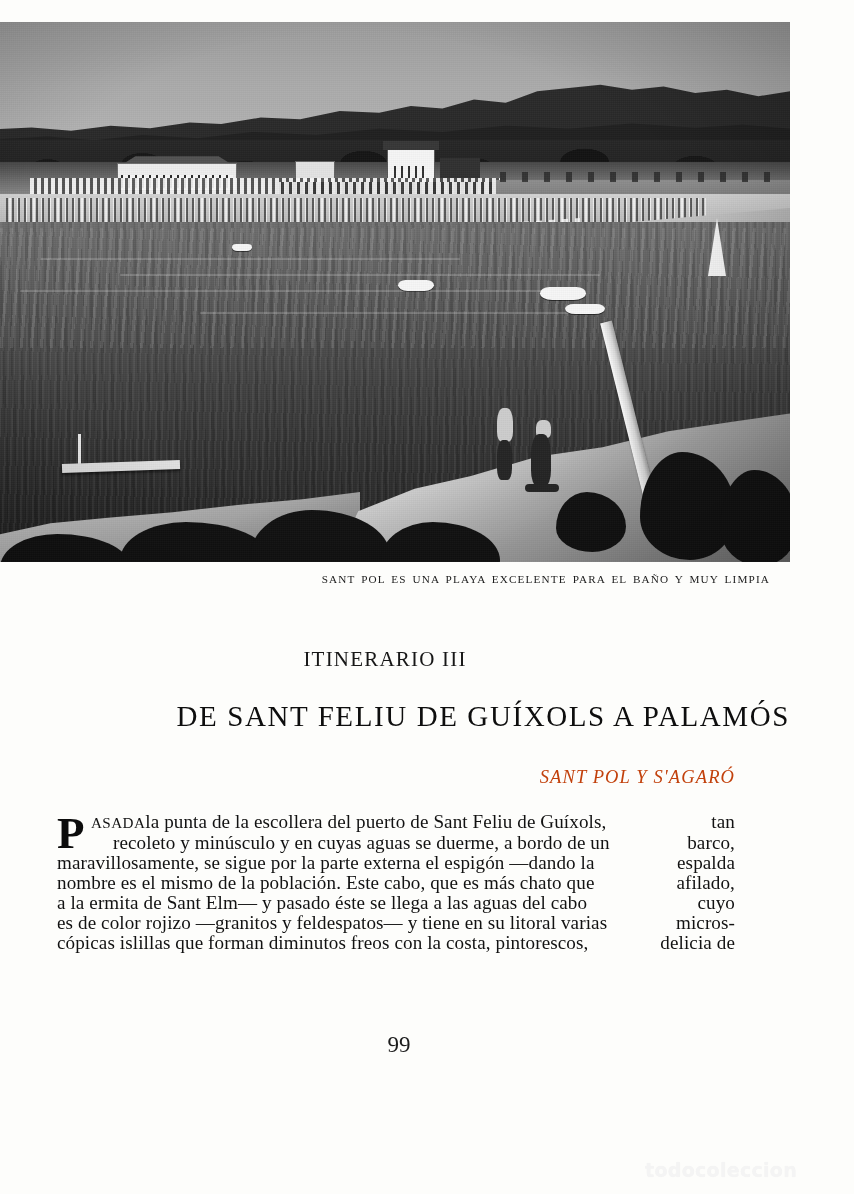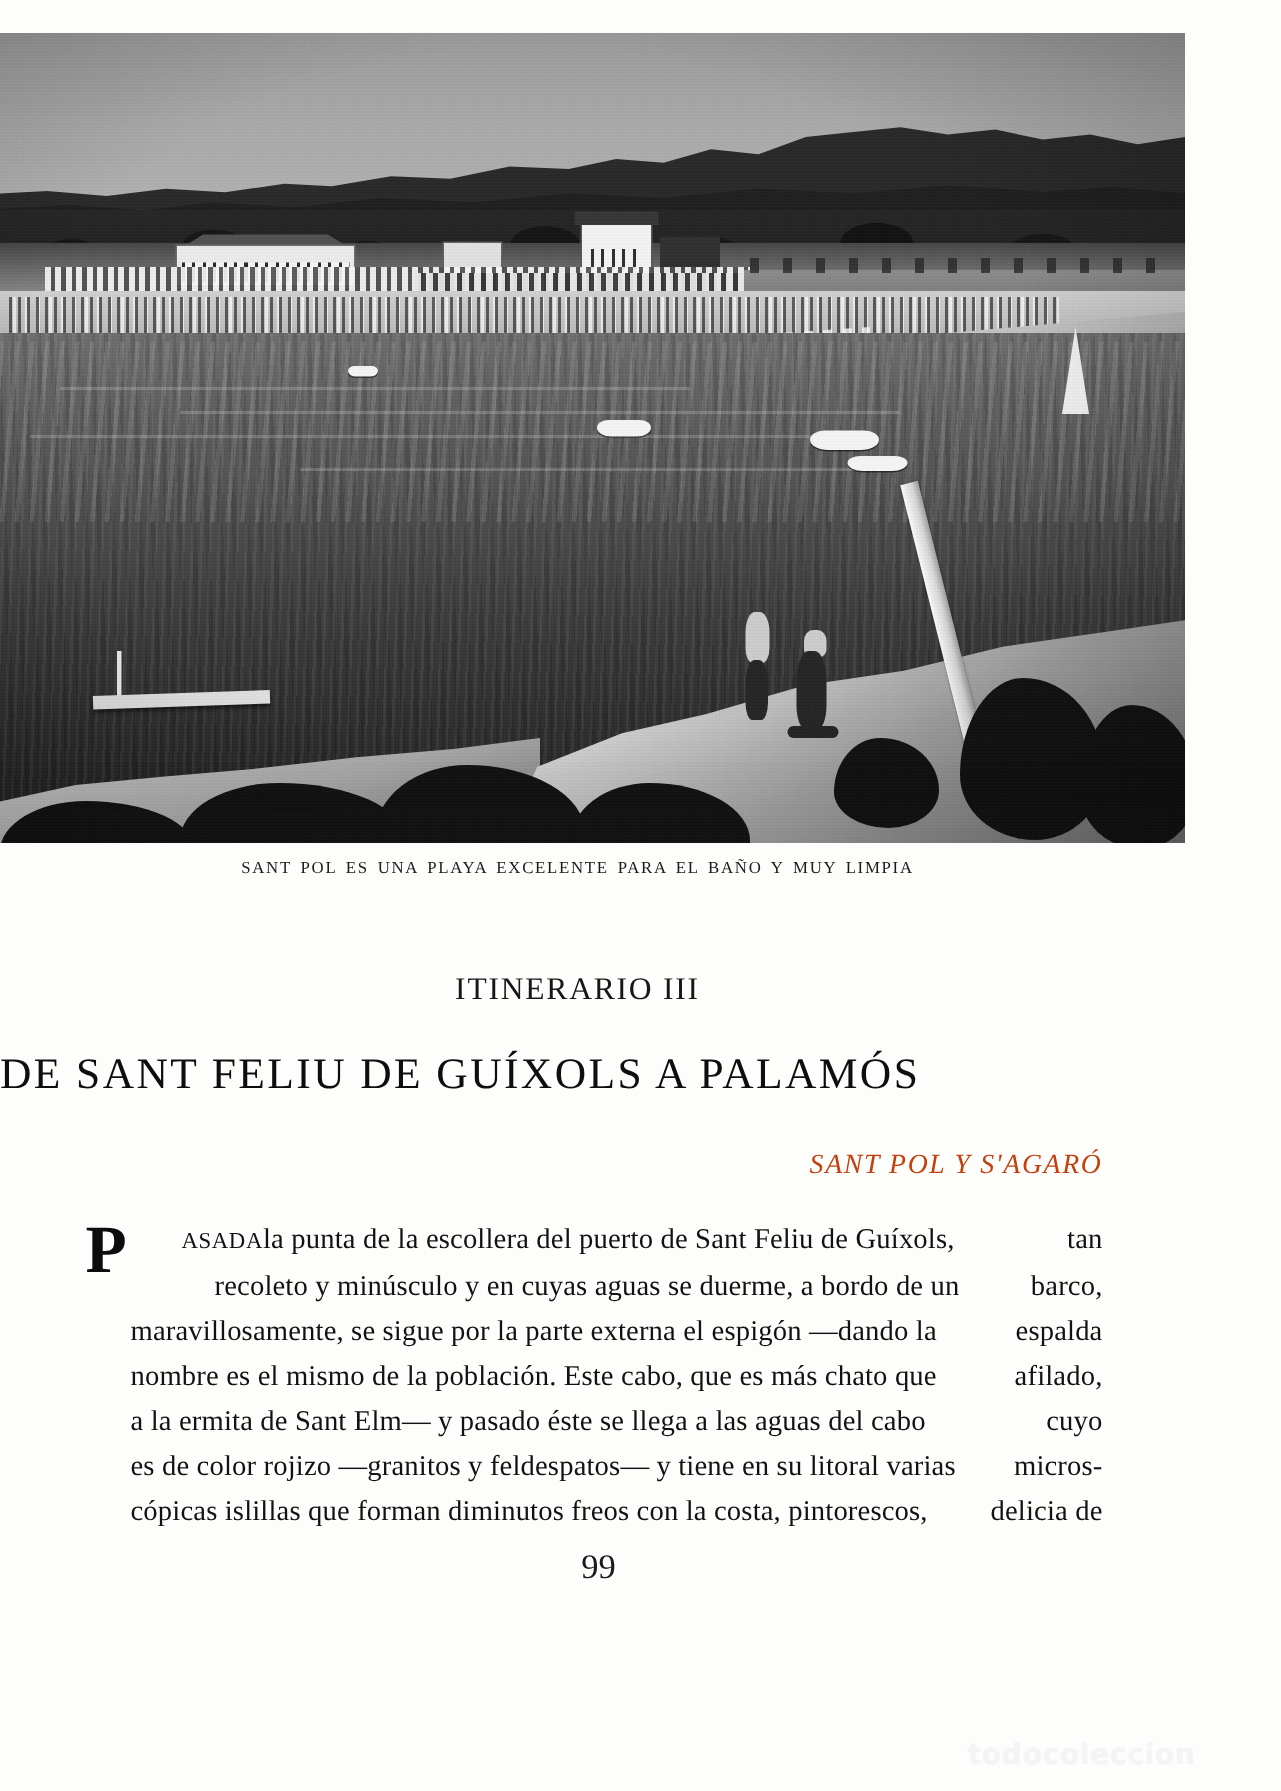--- a/index.html
+++ b/index.html
@@ -296,21 +296,21 @@
     inset: 0;
     pointer-events: none;
     background: radial-gradient(ellipse at 45% 45%, transparent 55%, rgba(0,0,0,.22) 100%);
   }
 
   
   .caption {
     position: absolute;
     left: 0; top: 573px;
     width: 770px;
-    text-align: center;
+    text-align: right;
     font-family: "Liberation Serif", "DejaVu Serif", serif;
     font-size: 11.2px;
     letter-spacing: 1.15px;
     color: #1b1b1b;
     word-spacing: 2px;
   }
 
   .itinerary {
     position: absolute;
     left: 0; top: 647px;
@@ -318,21 +318,21 @@
     text-align: center;
     font-size: 21px;
     letter-spacing: 1.2px;
     color: #171717;
   }
 
   .chapter-title {
     position: absolute;
     left: 0; top: 700px;
     width: 790px;
-    text-align: left;
+    text-align: right;
     font-size: 29px;
     letter-spacing: 1.6px;
     color: #0e0e0e;
     white-space: nowrap;
   }
 
   .subtitle {
     position: absolute;
     left: 0; top: 767px;
     width: 735px;
@@ -344,25 +344,24 @@
   }
 
   .body-block {
     position: absolute;
     left: 57px;
     top: 812px;
     width: 678px;
   }
   .body-line {
     font-size: 19.1px;
-    line-height: 30px;
+    line-height: 20px;
     color: #121212;
     white-space: nowrap;
     letter-spacing: .1px;
-    margin-left: 30px;
   }
   .body-line.justified {
     display: flex;
     justify-content: space-between;
     white-space: normal;
   }
   .body-line.justified > span { white-space: pre; }
 
   .dropcap {
     position: absolute;

